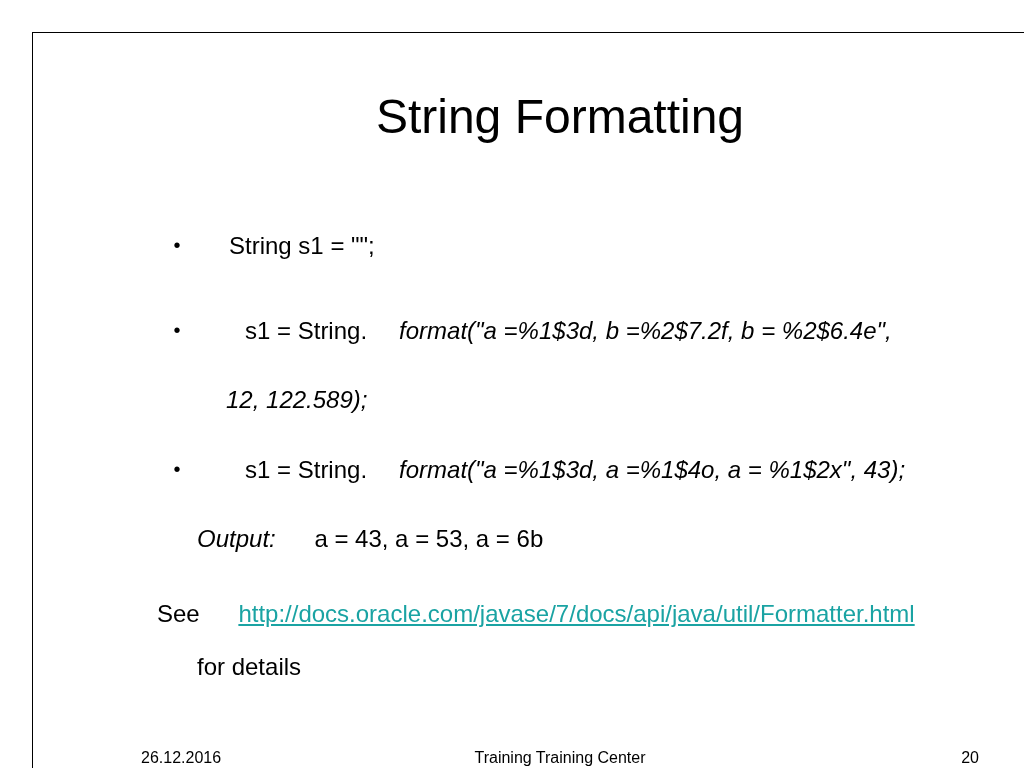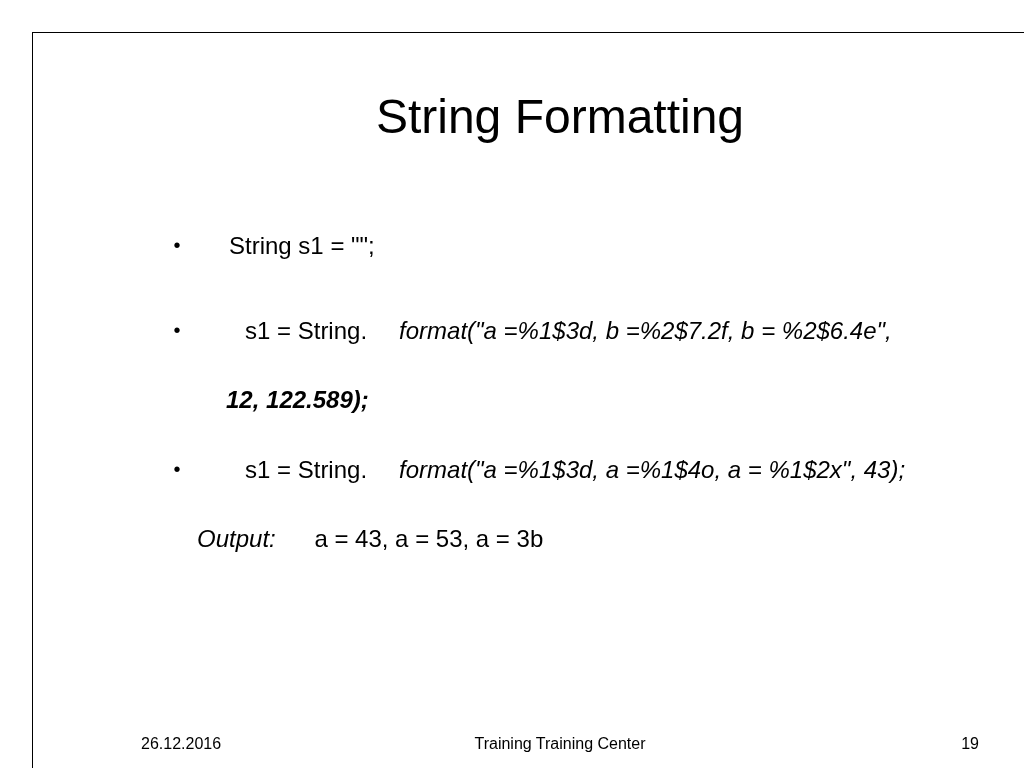--- a/index.html
+++ b/index.html
@@ -44,21 +44,20 @@
       text-align: center;
       flex-shrink: 0;
       font-size: 20px;
       padding-top: 3px;
     }
     .bullet-text {
       flex: 1;
     }
     .indent {
       padding-left: 85px;
-      font-weight: bold;
     }
     .indent-output {
       padding-left: 40px;
     }
     .italic {
       font-style: italic;
     }
     .see-line {
       margin-top: 38px;
     }
@@ -108,23 +107,27 @@
     </div>
 
     <div class="indent italic">12, 122.589);</div>
 
 
     <div class="bullet-row">
       <div class="bullet">•</div>
       <div class="bullet-text"><span>s1 = String.</span><span class="italic">format("a =%1$3d, a =%1$4o, a = %1$2x", 43);</span></div>
     </div>
 
-    <div class="indent-output"><span class="italic">Output:</span><span>  a = 43, a =  53, a = 3b</span></div>
+    <div class="indent-output"><span class="italic">Output:</span><span>  a = 43, a =  53, a = 6b</span></div>
 
+    <div class="see-line">
+      <span>See </span><a class="link">http://docs.oracle.com/javase/7/docs/api/java/util/Formatter.html</a>
+      <div class="details-indent">for details</div>
+    </div>
 
   </div>
 
   <div class="footer">
     <div class="footer-left">26.12.2016</div>
     <div class="footer-center">Training Training Center</div>
-    <div class="footer-right">19</div>
+    <div class="footer-right">20</div>
   </div>
 </div>
 
 </body></html>

